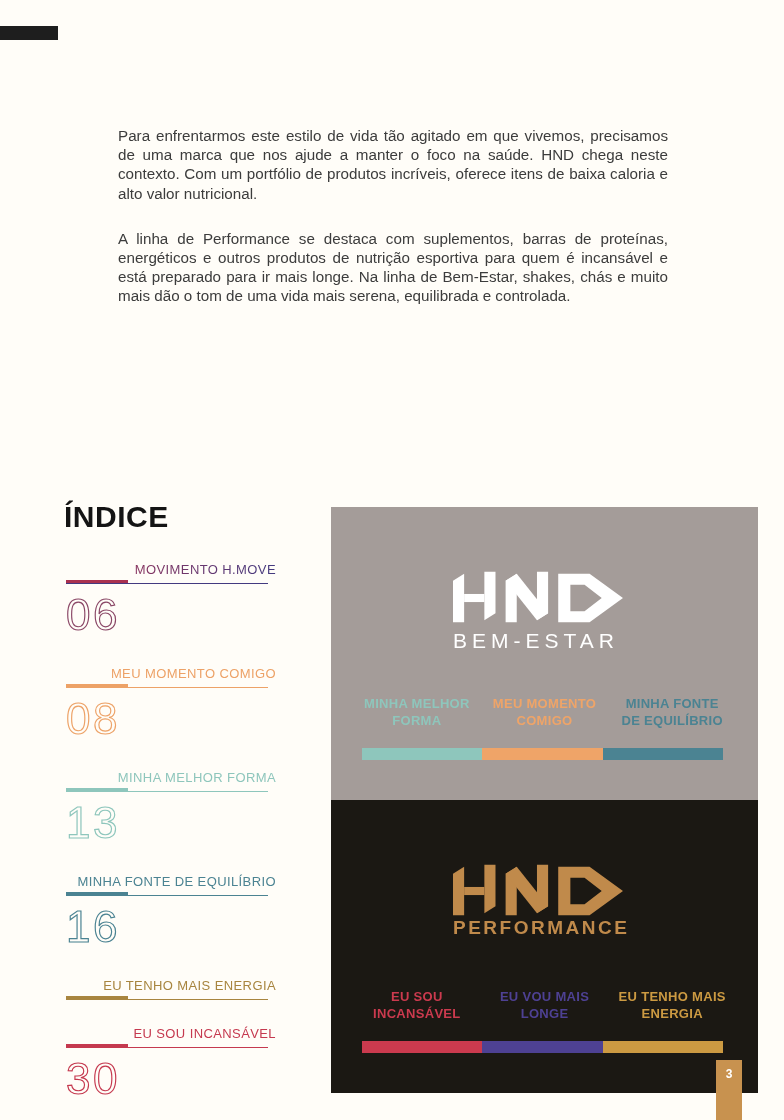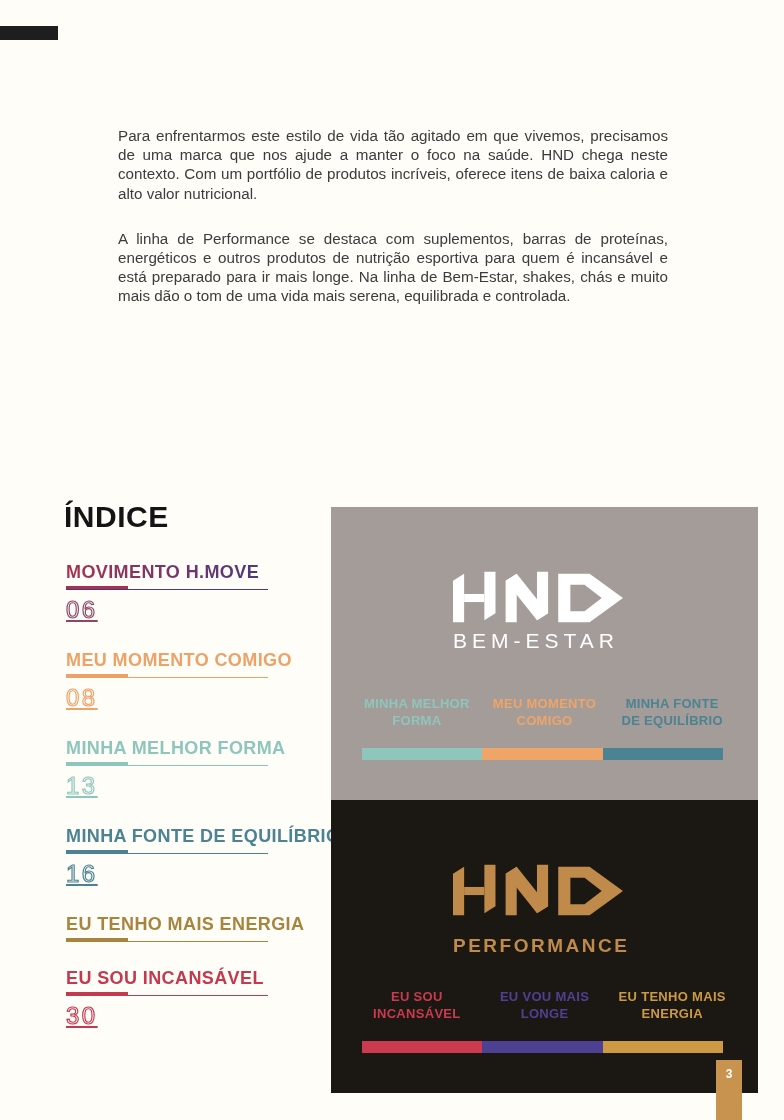--- a/index.html
+++ b/index.html
@@ -15,42 +15,42 @@
   
   .intro{position:absolute;left:118px;top:126px;width:550px;color:#3c3c3c;
          font-size:15.2px;line-height:19.2px;text-align:justify;}
   .intro p{margin:0 0 26px 0;}
 
   
   .indice-title{position:absolute;left:64px;top:500px;font-size:30px;font-weight:bold;
                 letter-spacing:.5px;color:#141414;}
   .idx-list{position:absolute;left:66px;top:562px;width:210px;}
   .idx-item{margin-bottom:26px;}
-  .idx-label{font-size:18px;font-weight:bold;letter-spacing:.4px;color:var(--c);white-space:nowrap;}
+  .idx-label{font-size:13px;font-weight:normal;letter-spacing:.4px;color:var(--c);white-space:nowrap;text-align:right;}
   @supports (-webkit-background-clip: text){
     .idx-label.grad{background-image:linear-gradient(90deg,var(--c),var(--c2,var(--c)));
       -webkit-background-clip:text;background-clip:text;color:transparent;}
   }
   .idx-line{position:relative;width:202px;height:4px;margin-top:3px;}
   .idx-line::before{content:"";position:absolute;left:0;top:0;width:62px;height:4px;background:var(--c);}
   .idx-line::after{content:"";position:absolute;left:0;bottom:0;width:202px;height:1.5px;background:var(--c2,var(--c));}
-  .idx-num{font-size:24px;letter-spacing:2.5px;margin-top:6px;color:var(--cn,var(--c));font-weight:300;text-decoration:underline;}
+  .idx-num{font-size:44px;letter-spacing:2.5px;margin-top:6px;color:var(--cn,var(--c));font-weight:300;}
   @supports (-webkit-text-stroke: 1px #000){
     .idx-num{color:transparent;-webkit-text-stroke:1.15px var(--cn,var(--c));}
   }
 
   
   .panel{position:absolute;left:331px;width:427px;height:293px;}
   #panel-bem{top:507px;}
   #panel-perf{top:800px;}
   .logo{position:absolute;left:122px;top:64px;width:176px;}
   .logo svg{display:block;width:172px;height:52px;}
   .wordmark{margin-top:6px;white-space:nowrap;}
   #panel-bem .wordmark{font-size:21px;font-weight:normal;letter-spacing:5px;}
-  #panel-perf .wordmark{font-size:19px;font-weight:bold;letter-spacing:2.5px;margin-top:19px;}
+  #panel-perf .wordmark{font-size:19px;font-weight:bold;letter-spacing:2.5px;margin-top:1px;}
   .cats{position:absolute;left:22px;right:22px;top:188px;display:flex;justify-content:space-between;text-align:center;}
   .cat{flex:1 1 0;padding:0 8px;font-size:13px;font-weight:bold;line-height:1.32;letter-spacing:.3px;}
   .bar{position:absolute;left:31px;top:241px;width:361px;height:12px;display:flex;}
   .bar>div{flex:1 1 0;}
 
   
   .page-tab{position:absolute;left:716px;top:1060px;width:26px;height:60px;
             text-align:center;box-sizing:border-box;padding-top:7px;
             color:#fff;font-size:12px;font-weight:bold;}
 </style>

